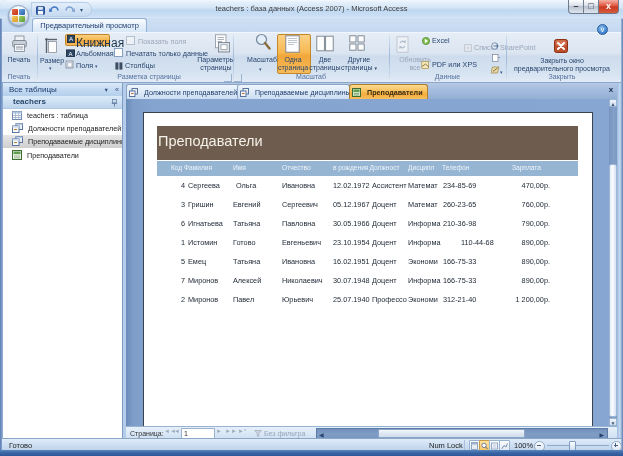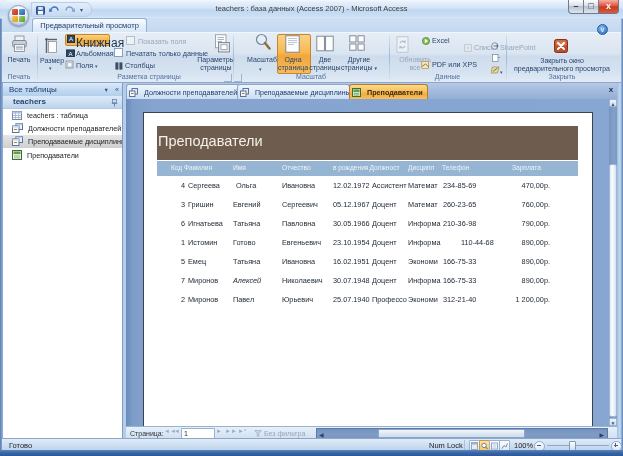--- a/index.html
+++ b/index.html
@@ -373,21 +373,21 @@
         <span class="dc" style="left:138px;">Ивановна</span>
         <span class="dc" style="left:189px;">16.02.1951</span>
         <span class="dc" style="left:228px;">Доцент</span>
         <span class="dc" style="left:264px;">Экономи</span>
         <span class="dc" style="left:299px;">166-75-33</span>
         <span class="dc num" style="left:350px;width:56px;">890,00р.</span>
       </div>
     <div class="drow" style="top:163px;">
         <span class="dc num" style="left:20px;width:21px;">7</span>
         <span class="dc" style="left:44px;">Миронов</span>
-        <span class="dc" style="left:89px;font-style:italic;">Алексей</span>
+        <span class="dc" style="left:89px;">Алексей</span>
         <span class="dc" style="left:138px;text-align:center;">Николаевич</span>
         <span class="dc" style="left:189px;">30.07.1948</span>
         <span class="dc" style="left:228px;">Доцент</span>
         <span class="dc" style="left:264px;">Информа</span>
         <span class="dc" style="left:299px;">166-75-33</span>
         <span class="dc num" style="left:350px;width:56px;">890,00р.</span>
       </div>
     <div class="drow" style="top:182px;">
         <span class="dc num" style="left:20px;width:21px;">2</span>
         <span class="dc" style="left:44px;">Миронов</span>

